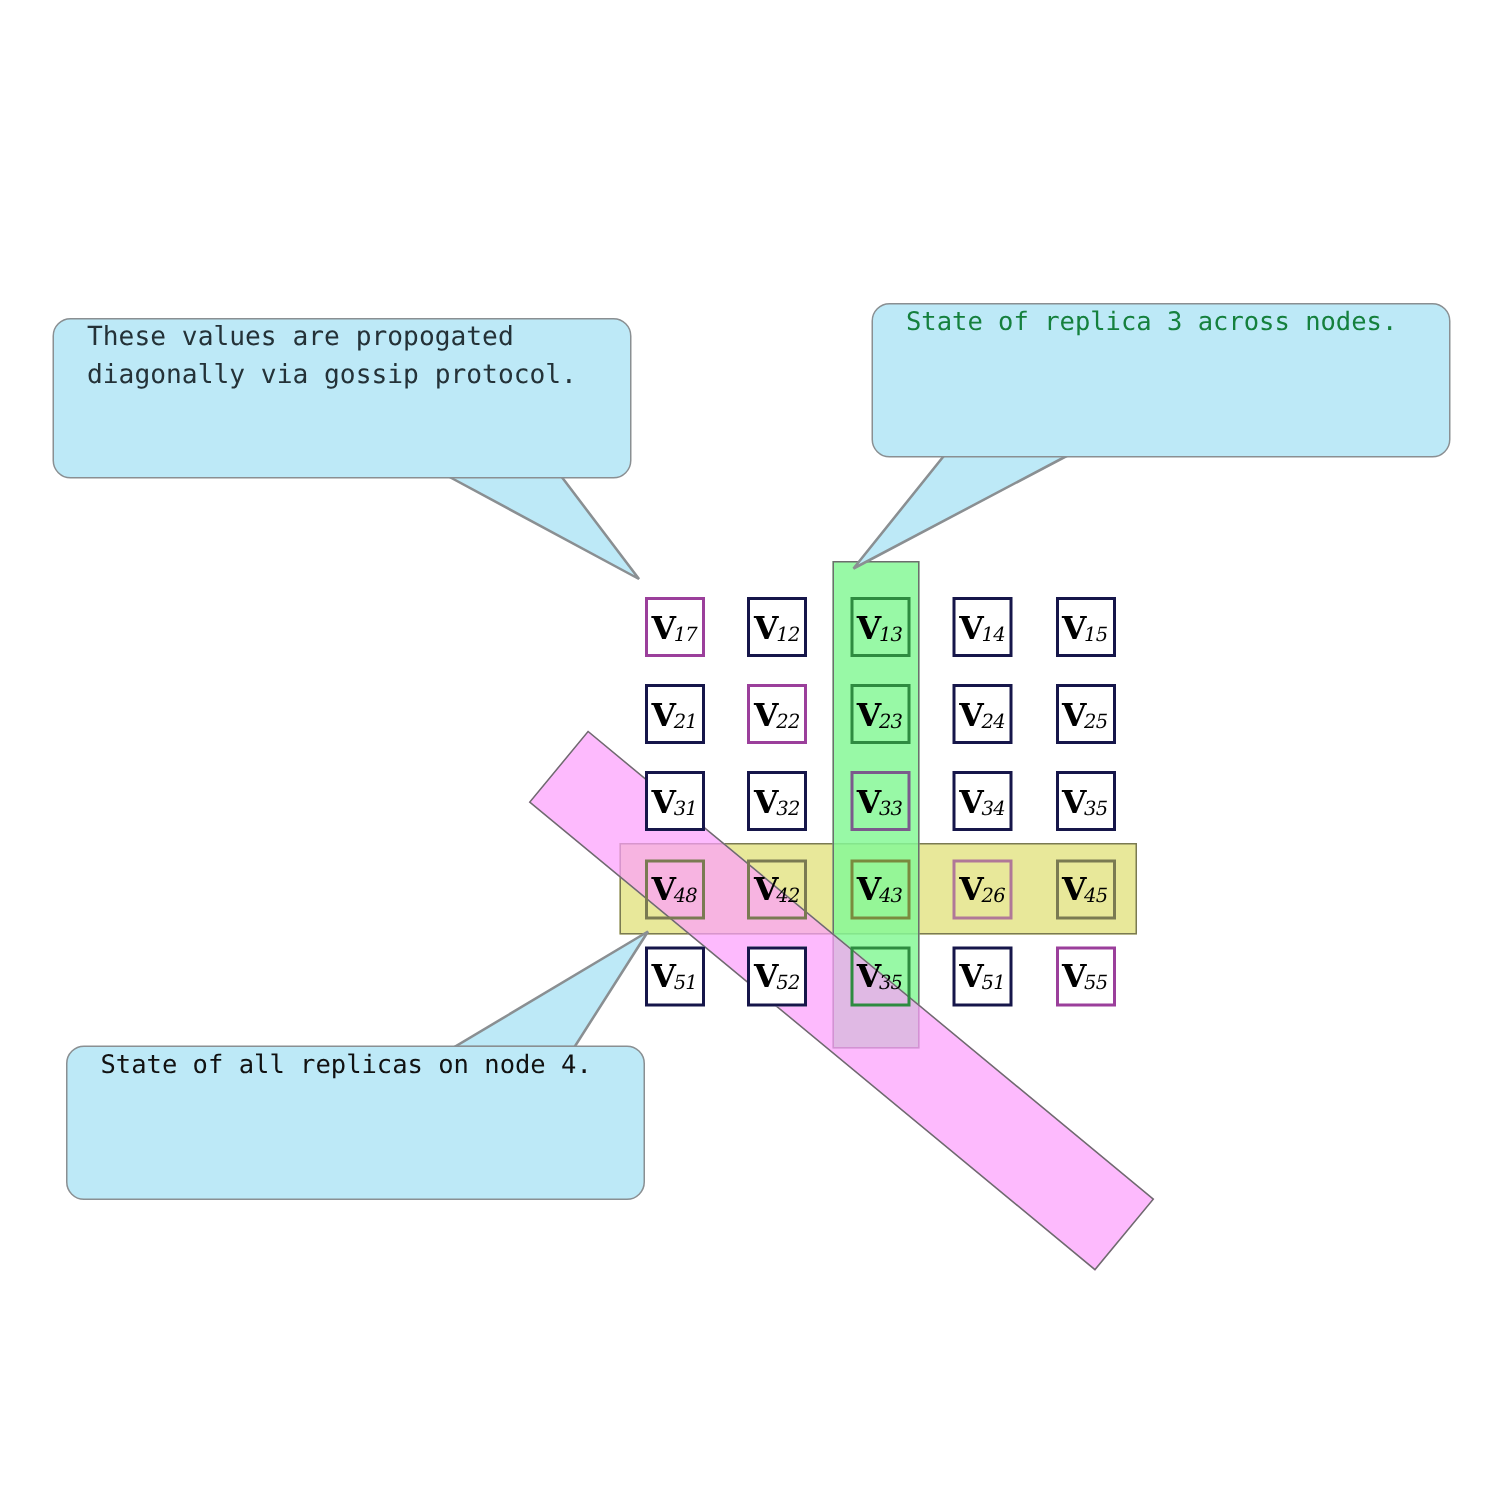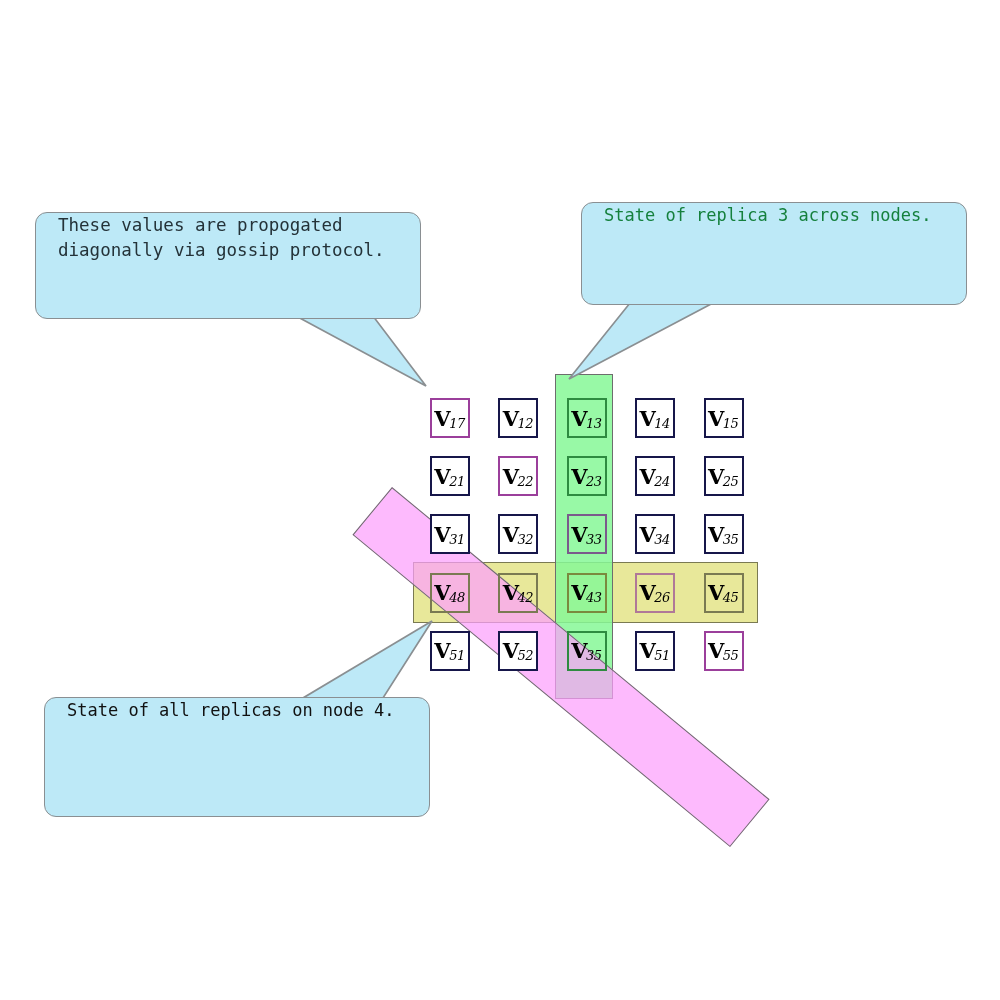--- a/index.html
+++ b/index.html
@@ -137,21 +137,21 @@
   }
   #callout-diagonal {
     left: 35px;  top: 212px;  width: 386px; height: 107px;
   }
   #callout-replica  {
     left: 581px; top: 202px;  width: 386px; height: 103px;
     color: #111;
   }
   #callout-replica .callout-text { color: #15803d; font-size: 17px; }
   #callout-node     {
-    left: 44px;  top: 697px;  width: 386px; height: 120px;
+    left: 44px;  top: 697px;  width: 386px; height: 103px;
   }
   #callout-node .callout-text { color: #111111; font-size: 17px; }
 
   #tails {
     position: absolute;
     left: 0; top: 0;
     width: 1000px; height: 1000px;
     z-index: 7;
     pointer-events: none;
   }

